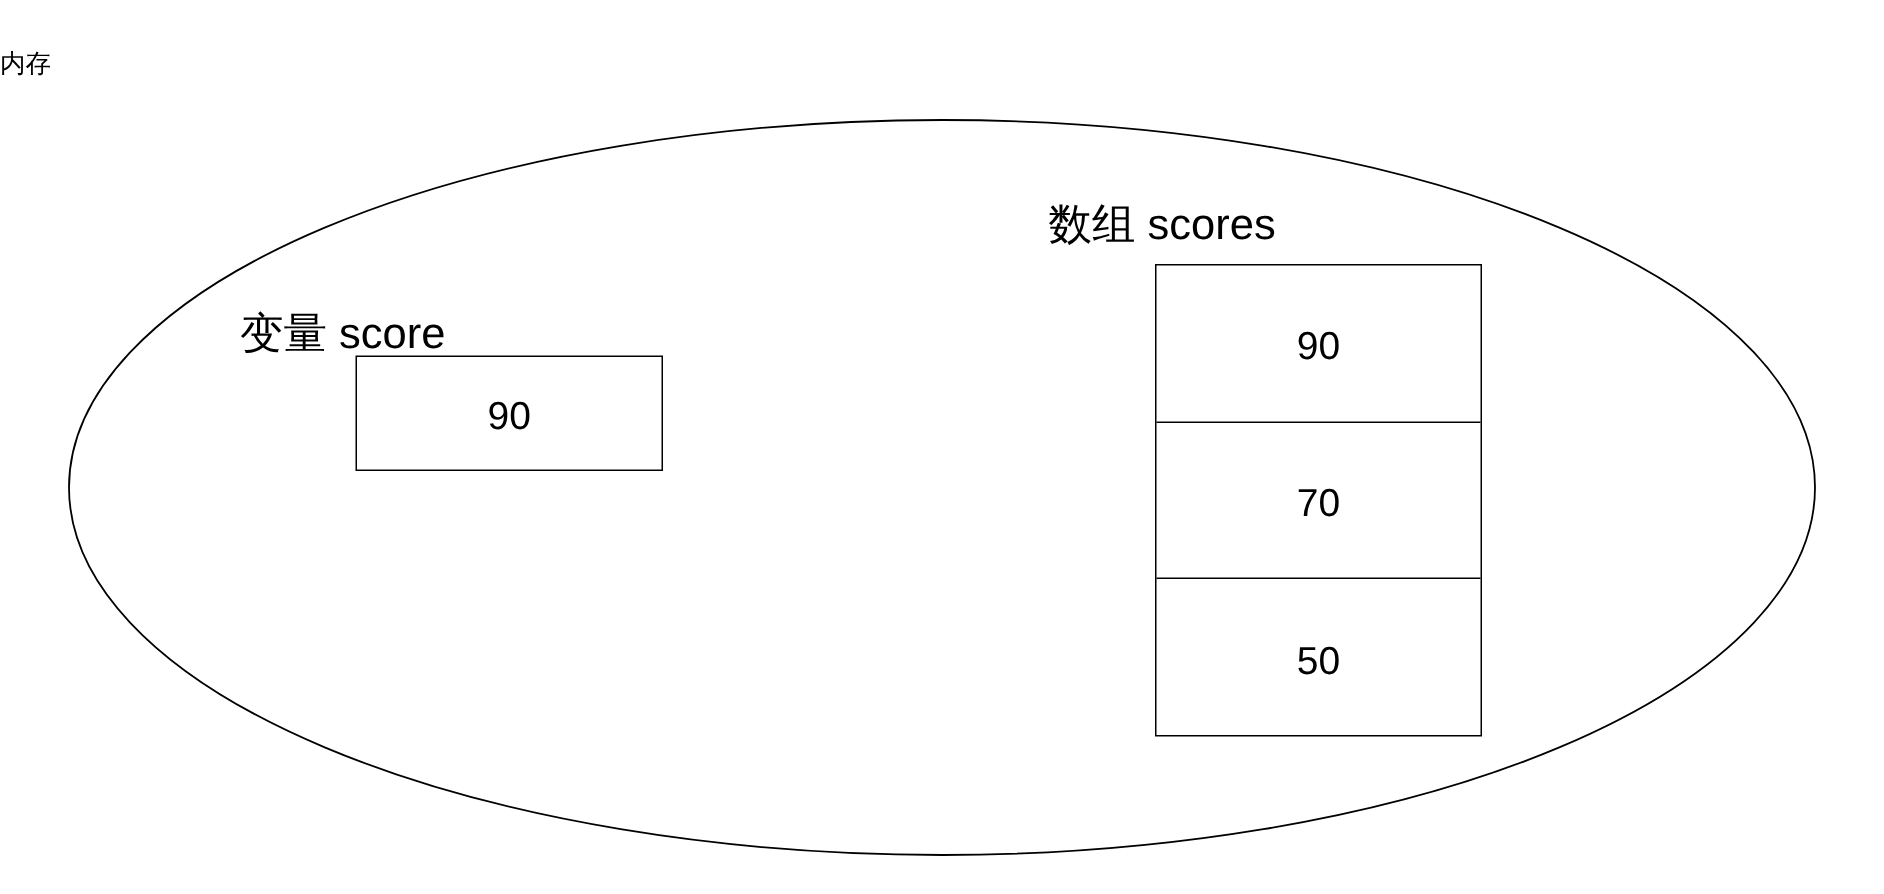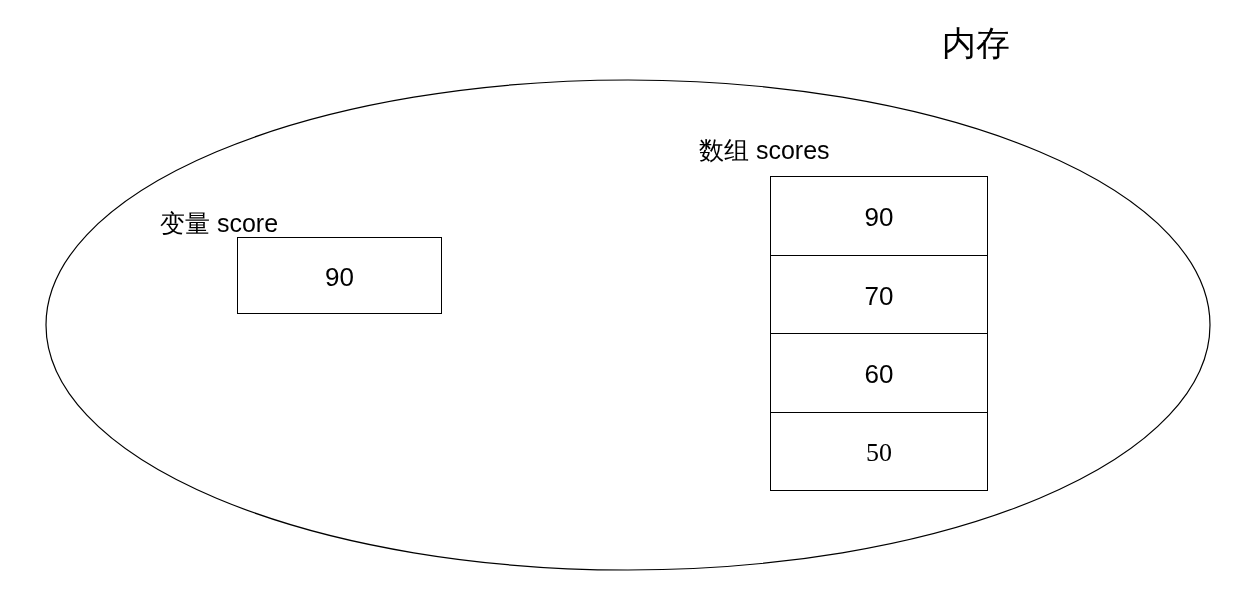--- a/index.html
+++ b/index.html
@@ -24,28 +24,28 @@
     top: 0;
     width: 1256px;
     height: 596px;
     pointer-events: none;
   }
   .diagram-title {
     position: absolute;
     left: 0;
     top: 26px;
     width: 1010px;
-    text-align: right;
-    font-size: 34px;
+    text-align: left;
+    font-size: 17px;
     line-height: 34px;
     white-space: nowrap;
   }
   .field-label {
     position: absolute;
-    font-size: 25px;
+    font-size: 29px;
     line-height: 32px;
     white-space: nowrap;
   }
   #variable-label {
     left: 160px;
     top: 207px;
   }
   #array-label {
     left: 699px;
     top: 134px;
@@ -82,21 +82,20 @@
     box-sizing: border-box;
     flex: 1 1 0;
     border-bottom: 1px solid #000000;
     display: flex;
     align-items: center;
     justify-content: center;
     font-size: 26px;
   }
   .array-cell:last-child {
     border-bottom: none;
-    font-family: Liberation Serif, serif;
   }
   .cell-value, .box-value {
     display: block;
     transform: translateY(2px);
   }
 </style>
 </head>
 <body>
 
 <div id="canvas">
@@ -116,20 +115,17 @@
   <div class="field-label" id="array-label">数组 scores</div>
 
   <div id="array-table">
     <div class="array-cell">
       <span class="cell-value">90</span>
     </div>
     <div class="array-cell">
       <span class="cell-value">70</span>
     </div>
     <div class="array-cell">
-      <span class="cell-value">60</span>
-    </div>
-    <div class="array-cell">
       <span class="cell-value">50</span>
     </div>
   </div>
 
 </div>
 
 </body></html>

